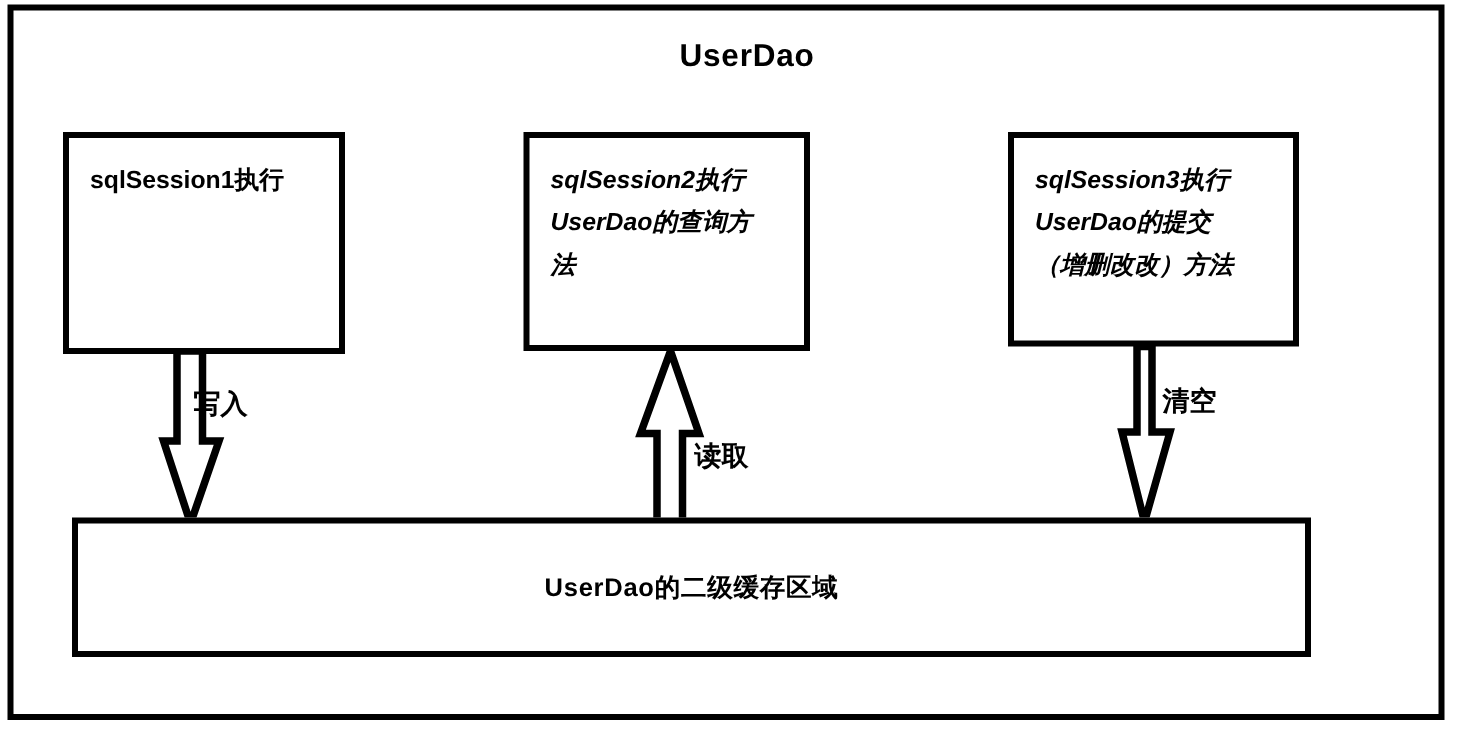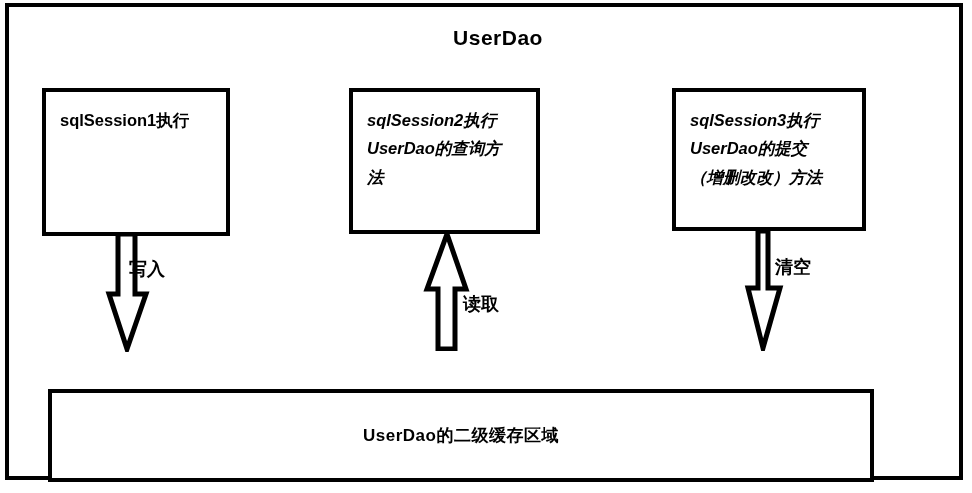--- a/index.html
+++ b/index.html
@@ -60,21 +60,20 @@
     left: 48px;
     top: 345px;
     width: 826px;
     height: 93px;
     border: 4px solid #000000;
     background: #ffffff;
     box-sizing: border-box;
     display: flex;
     align-items: center;
     justify-content: center;
-    margin-top: 44px;
   }
   #cache-box-label {
     font-size: 17px;
     font-weight: bold;
     color: #000000;
     letter-spacing: 0.5px;
   }
 
   
   .arrow-svg {

